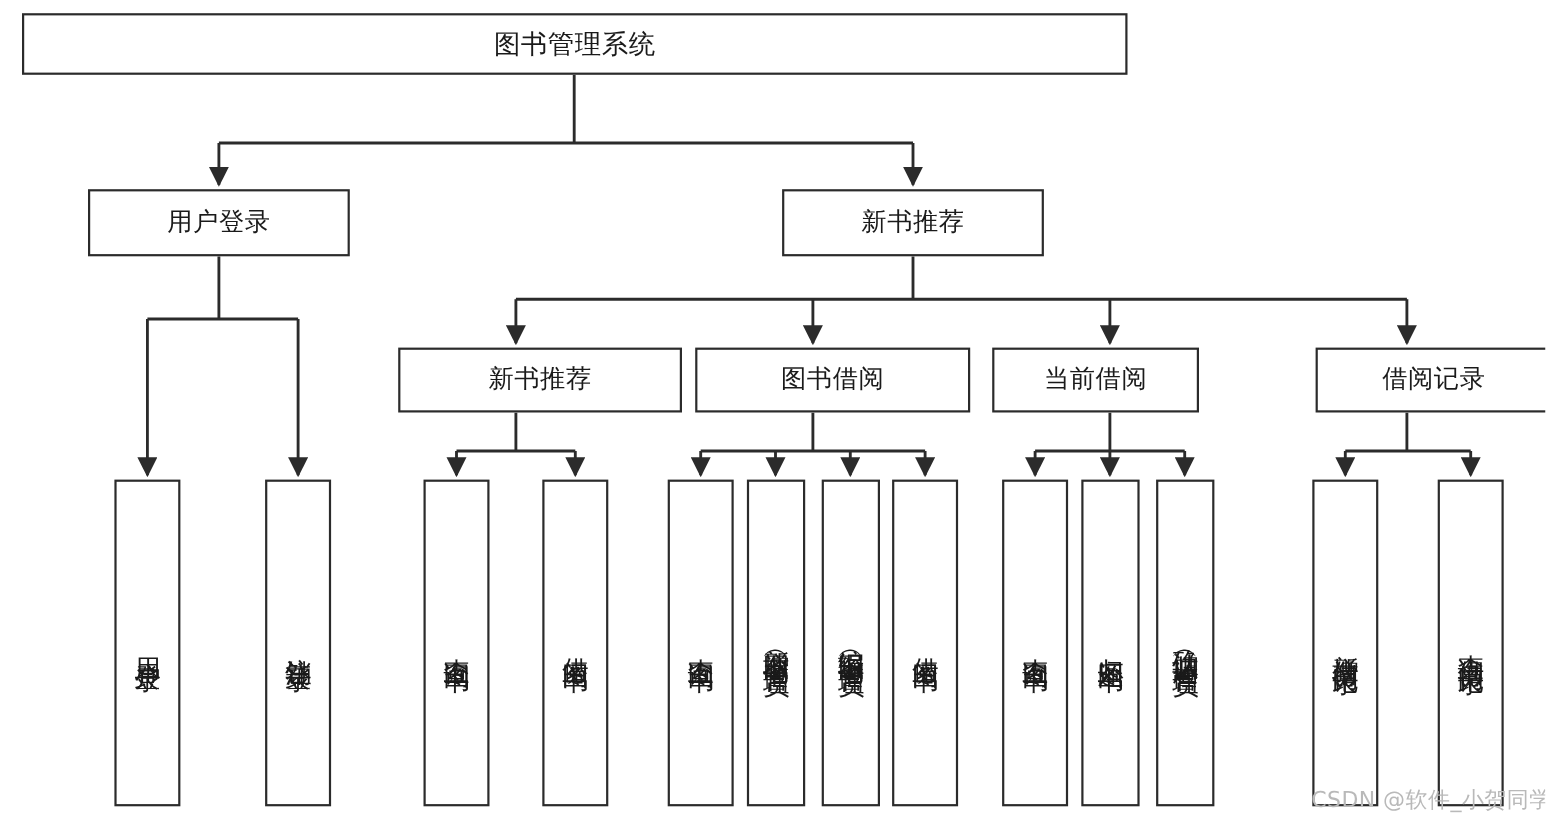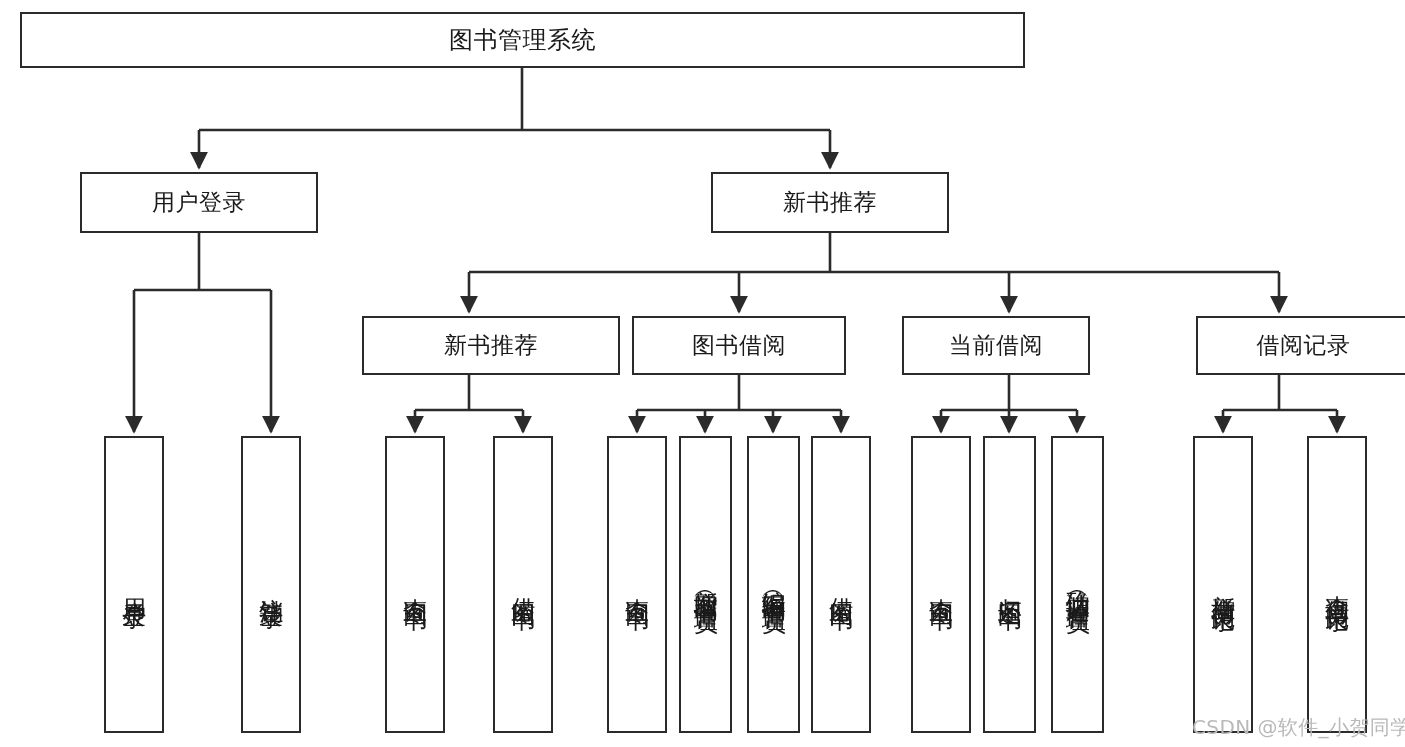--- a/index.html
+++ b/index.html
@@ -138,21 +138,21 @@
   </div>
 
   <div class="node horiz" style="left:711px; top:172px; width:238px; height:61px;">
     <span class="node-label">新书推荐</span>
   </div>
 
   <div class="node horiz" style="left:362px; top:316px; width:258px; height:59px;">
     <span class="node-label">新书推荐</span>
   </div>
 
-  <div class="node horiz" style="left:632px; top:316px; width:214px; height:59px;">
+  <div class="node horiz" style="left:632px; top:316px; width:250px; height:59px;">
     <span class="node-label">图书借阅</span>
   </div>
 
   <div class="node horiz" style="left:902px; top:316px; width:188px; height:59px;">
     <span class="node-label">当前借阅</span>
   </div>
 
   <div class="node horiz" style="left:1172px; top:316px; width:215px; height:59px;margin-left:24px;">
     <span class="node-label">借阅记录</span>
   </div>

